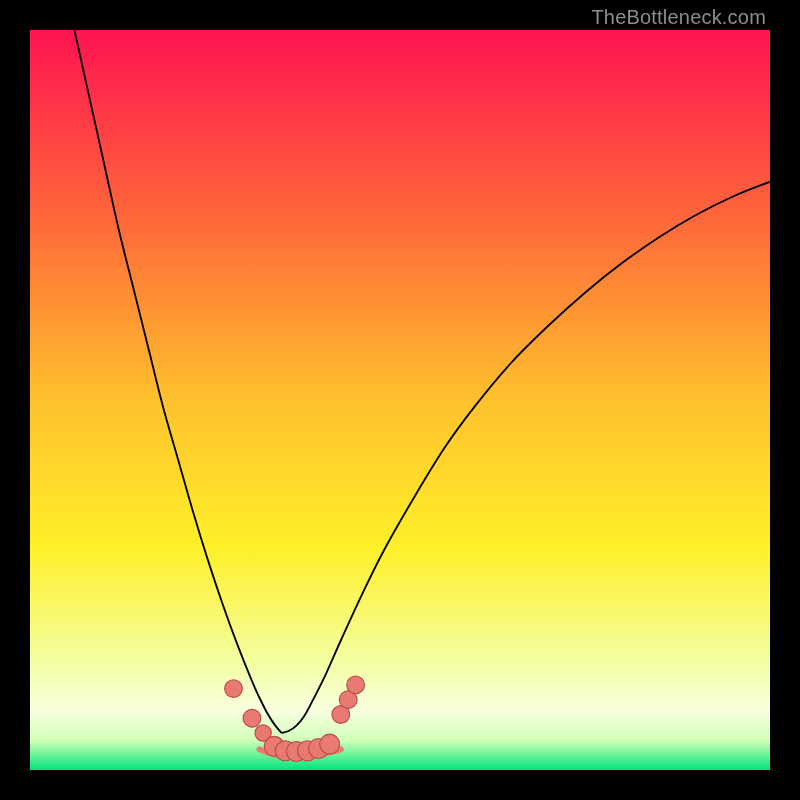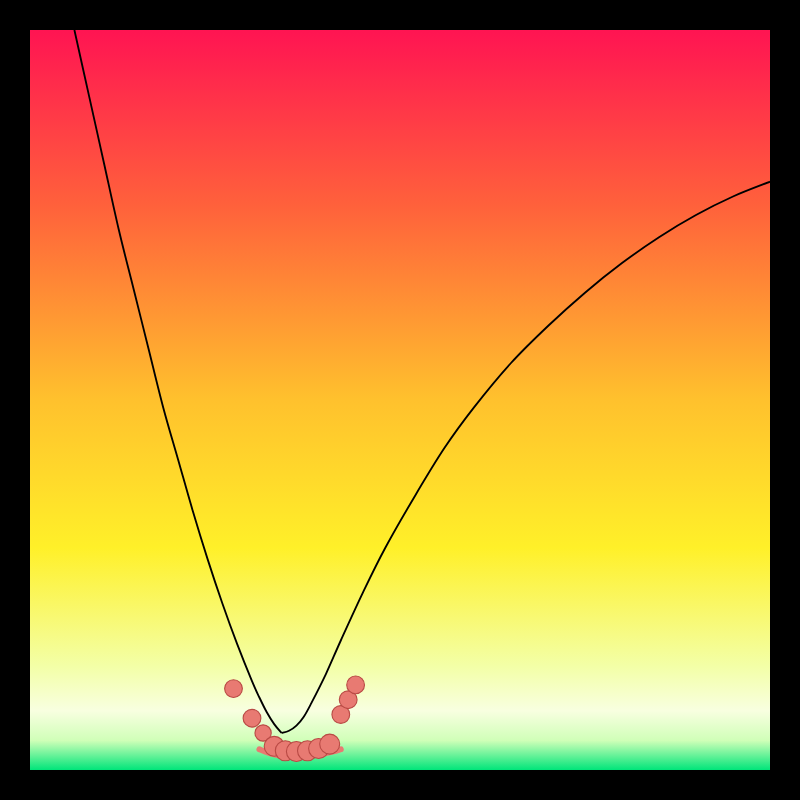--- a/index.html
+++ b/index.html
@@ -78,13 +78,14 @@
           <circle cx="37.5" cy="97.4" r="1.35" fill="#e87a72" stroke="#b94a45" stroke-width="0.15"></circle>
           <circle cx="39" cy="97.1" r="1.35" fill="#e87a72" stroke="#b94a45" stroke-width="0.15"></circle>
           <circle cx="40.5" cy="96.5" r="1.35" fill="#e87a72" stroke="#b94a45" stroke-width="0.15"></circle>
           <circle cx="42" cy="92.5" r="1.2" fill="#e87a72" stroke="#b94a45" stroke-width="0.15"></circle>
           <circle cx="43" cy="90.5" r="1.2" fill="#e87a72" stroke="#b94a45" stroke-width="0.15"></circle>
           <circle cx="44" cy="88.5" r="1.2" fill="#e87a72" stroke="#b94a45" stroke-width="0.15"></circle>
         </g>
     </svg>
   </div>
 
+  <div class="watermark">TheBottleneck.com</div>
 </div>
 
 </body></html>

